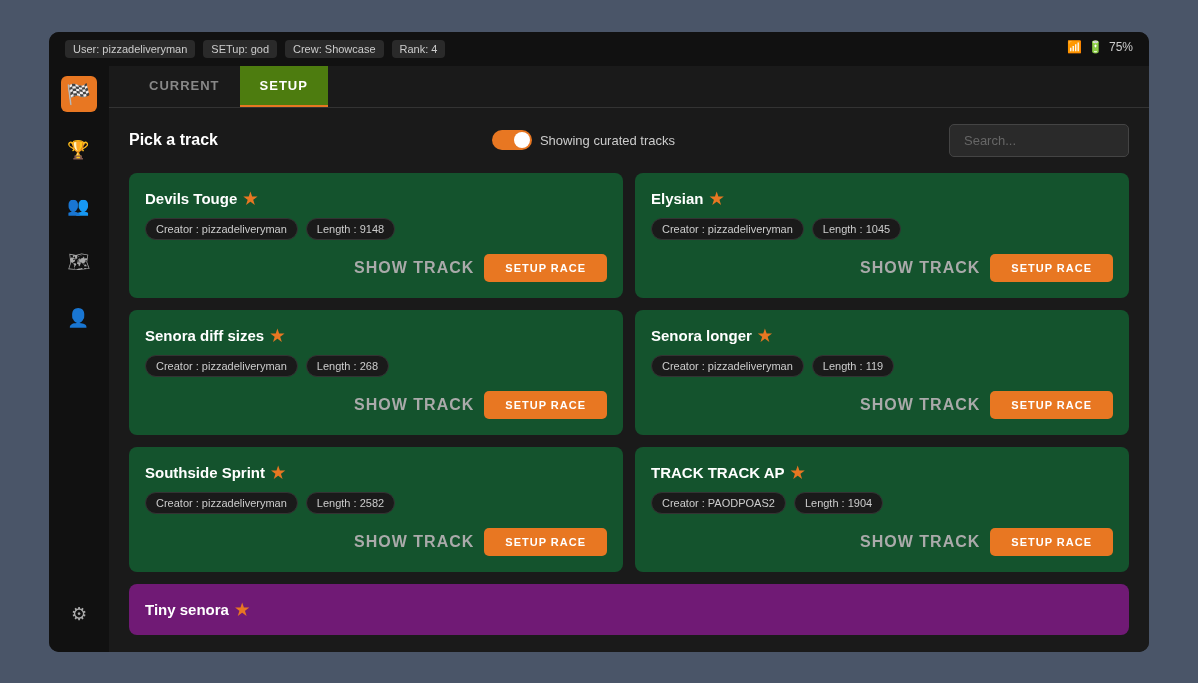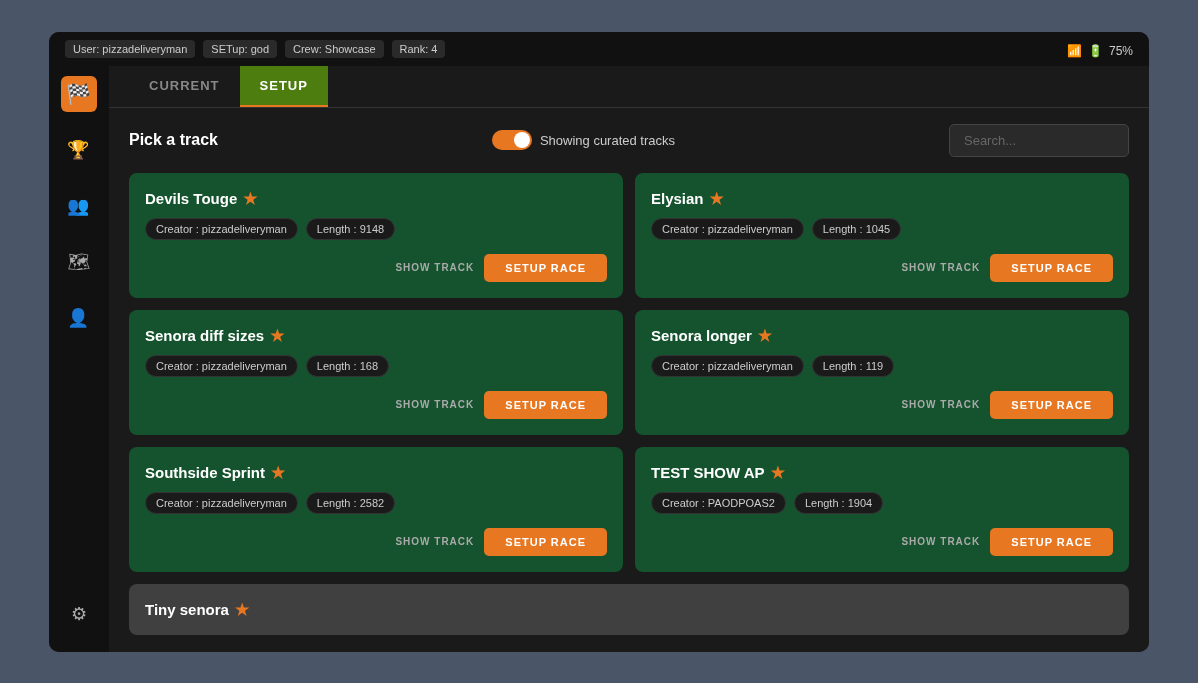--- a/index.html
+++ b/index.html
@@ -20,21 +20,21 @@
       border-radius: 10px;
       overflow: hidden;
       display: flex;
       flex-direction: column;
     }
     
     .status-bar {
       background: #111;
       padding: 8px 16px;
       display: flex;
-      align-items: flex-end;
+      align-items: flex-start;
       justify-content: space-between;
       flex-shrink: 0;
     }
     .status-bar-left {
       display: flex;
       gap: 8px;
     }
     .status-badge {
       background: #2a2a2a;
       color: #ccc;
@@ -218,41 +218,41 @@
       display: flex;
       align-items: center;
       justify-content: flex-end;
       gap: 10px;
       margin-top: 4px;
     }
     .show-track-btn {
       background: none;
       border: none;
       color: #aaa;
-      font-size: 10px;
+      font-size: 16px;
       font-weight: bold;
       letter-spacing: 1px;
       cursor: pointer;
       text-transform: uppercase;
     }
     .setup-race-btn {
       background: #e87722;
       color: #fff;
       border: none;
       padding: 8px 21px;
       border-radius: 5px;
       font-size: 11px;
       font-weight: bold;
       letter-spacing: 1px;
       cursor: pointer;
       text-transform: uppercase;
     }
     
     .track-card-partial {
-      background: #404040;
+      background: #701a75;
       border-radius: 8px;
       padding: 16px;
     }
     
     .content::-webkit-scrollbar { width: 6px; }
     .content::-webkit-scrollbar-track { background: #111; }
     .content::-webkit-scrollbar-thumb { background: #444; border-radius: 3px; }
   </style>
 </head>
 <body>
@@ -352,21 +352,21 @@
             </div>
           </div>
 
           <div class="track-card">
             <div class="track-card-title">
               <span>Senora diff sizes</span>
               <span class="star-icon">★</span>
             </div>
             <div class="track-meta">
               <span class="meta-badge">Creator : pizzadeliveryman</span>
-              <span class="meta-badge">Length : 168</span>
+              <span class="meta-badge">Length : 268</span>
             </div>
             <div class="track-actions">
               <button class="show-track-btn">SHOW TRACK</button>
               <button class="setup-race-btn">SETUP Race</button>
             </div>
           </div>
 
           <div class="track-card">
             <div class="track-card-title">
               <span>Senora longer</span>
@@ -392,21 +392,21 @@
               <span class="meta-badge">Length : 2582</span>
             </div>
             <div class="track-actions">
               <button class="show-track-btn">SHOW TRACK</button>
               <button class="setup-race-btn">SETup Race</button>
             </div>
           </div>
 
           <div class="track-card">
             <div class="track-card-title">
-              <span>TEST SHOW AP</span>
+              <span>TRACK TRACK AP</span>
               <span class="star-icon">★</span>
             </div>
             <div class="track-meta">
               <span class="meta-badge">Creator : PAODPOAS2</span>
               <span class="meta-badge">Length : 1904</span>
             </div>
             <div class="track-actions">
               <button class="show-track-btn">SHOW TRACK</button>
               <button class="setup-race-btn">SETUP Race</button>
             </div>

